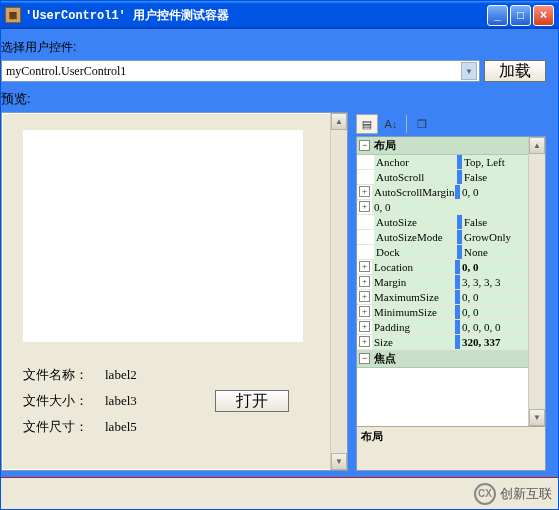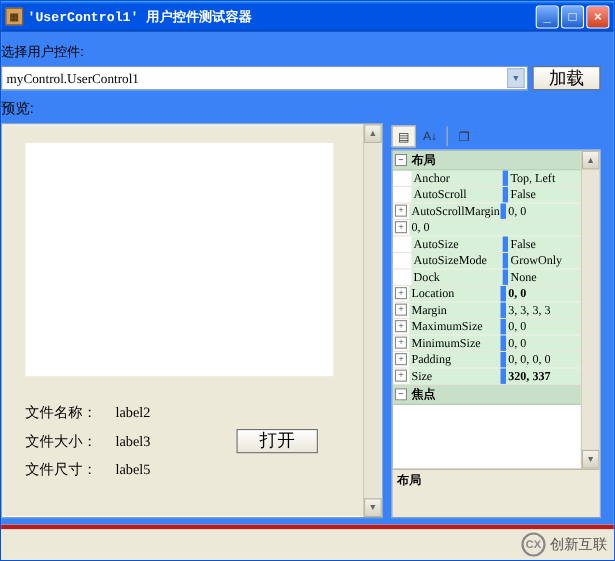--- a/index.html
+++ b/index.html
@@ -51,21 +51,21 @@
 .proprow { display: flex; border-bottom: 1px solid #e8e4d8; }
 .proprow .pm { width: 11px; height: 11px; border: 1px solid #888; background: #fff; display: inline-flex; align-items: center; justify-content: center; margin: 1px 2px 0 2px; font-size: 9px; line-height: 1; color: #333; }
 .proprow .pmspace { width: 17px; }
 .proprow .pname { width: 88px; background: #d8f0d8; padding: 1px 2px 1px 2px; border-right: 5px solid #3b82f6; white-space: nowrap; overflow: hidden; }
 .proprow .pval { flex: 1; background: #d8f0d8; padding: 1px 2px; white-space: nowrap; overflow: hidden; }
 .proprow.bold .pval { font-weight: bold; }
 .proprow.bold .pname { font-weight: normal; }
 .propdesc { height: 44px; border-top: 1px solid #aca899; background: #ece9d8; padding: 2px 4px; font-size: 11px; }
 .propdesc .dtitle { font-weight: bold; }
 
-.footer { height: 32px; display: flex; align-items: center; justify-content: flex-end; padding: 0 6px; background: #ece9d8; border-top: 4px solid #b91c1c; }
+.footer { height: 32px; display: flex; align-items: center; justify-content: flex-end; padding: 0 6px; background: #ece9d8; border-top: 1px solid #b91c1c; }
 .footer .logo { font-size: 13px; color: #555; display: flex; align-items: center; gap: 4px; }
 .footer .logocircle { width: 22px; height: 22px; border: 2px solid #888; border-radius: 50%; display: inline-flex; align-items: center; justify-content: center; font-size: 10px; color: #888; font-weight: bold; }
 </style>
 </head>
 <body>
 
 <div class="window">
   <div class="titlebar">
     <span class="app-icon">▦</span>
     <span class="title">'UserControl1' 用户控件测试容器</span>

